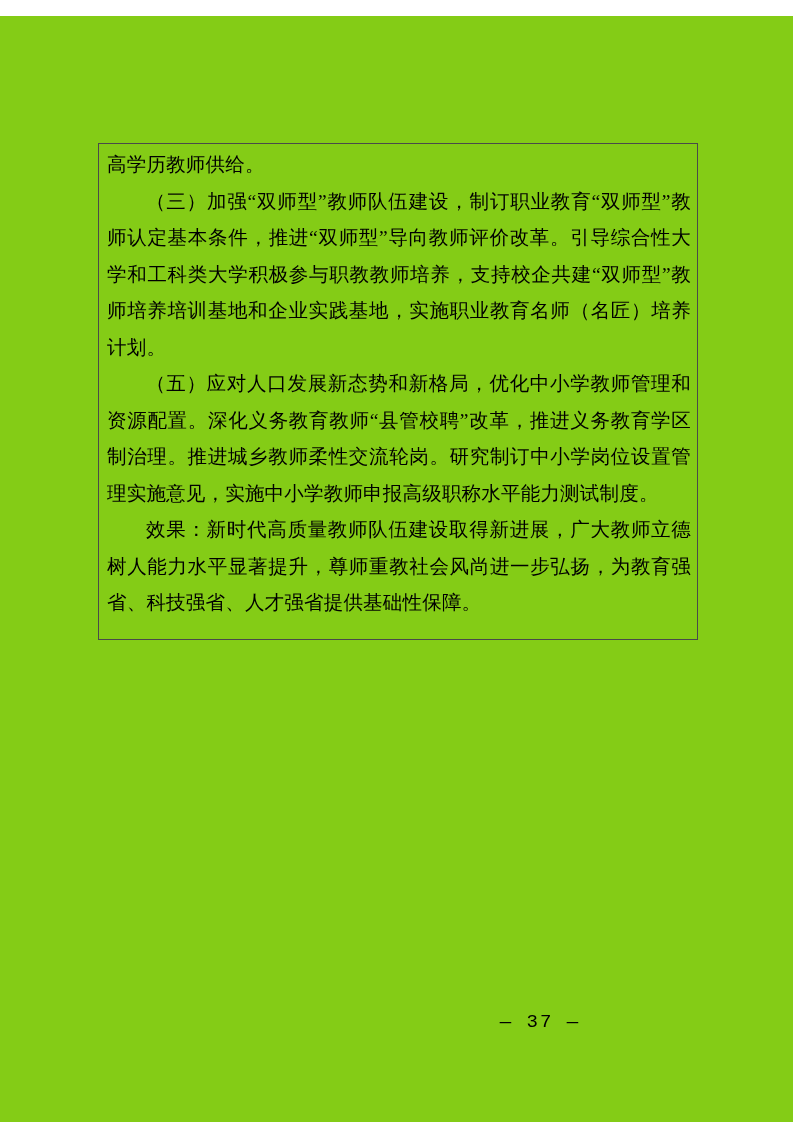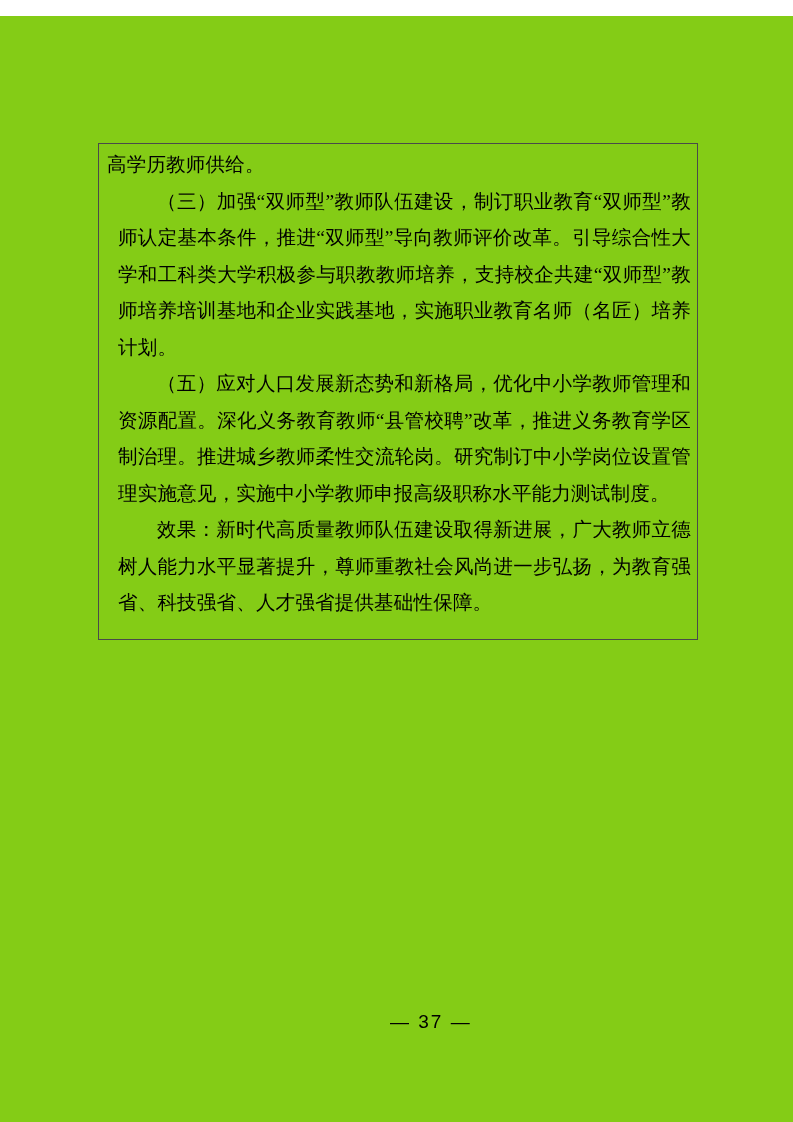--- a/index.html
+++ b/index.html
@@ -49,29 +49,29 @@
     margin: 0 0 0 0;
     font-size: 19.5px;
     line-height: 36.5px;
     text-align: justify;
     text-justify: inter-ideograph;
     letter-spacing: 0.2px;
     font-family: "Liberation Serif", "DejaVu Serif", serif;
   }
   p.indent {
     text-indent: 39px;
-    margin-left: 11px;
   }
   .footer {
     position: absolute;
     left: 0;
     top: 995px;
     width: 690px;
+    text-align: center;
     font-size: 19px;
-    font-family: Liberation Sans, sans-serif;
+    font-family: Liberation Mono, monospace;
     letter-spacing: 2px;
   }
   .footer-inner {
     display: inline-block;
     margin-left: 390px;
   }
 </style>
 </head>
 <body>
 

